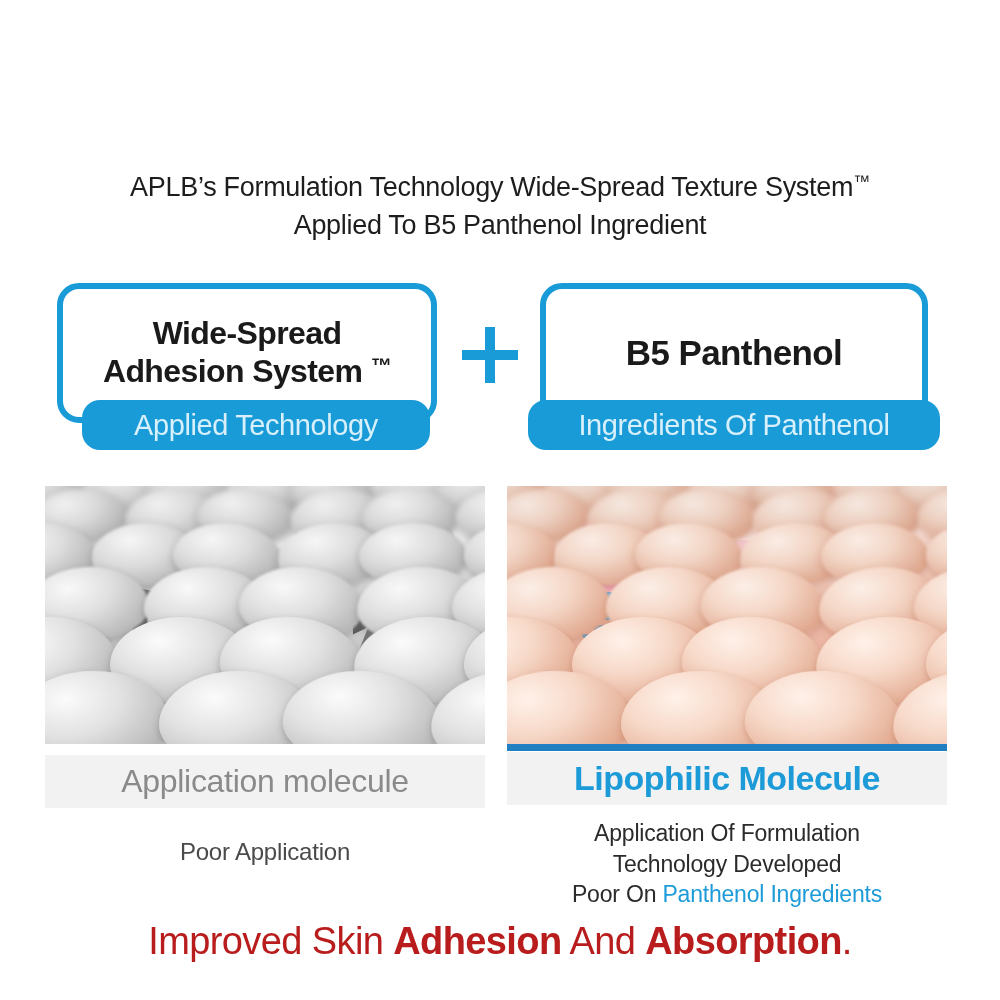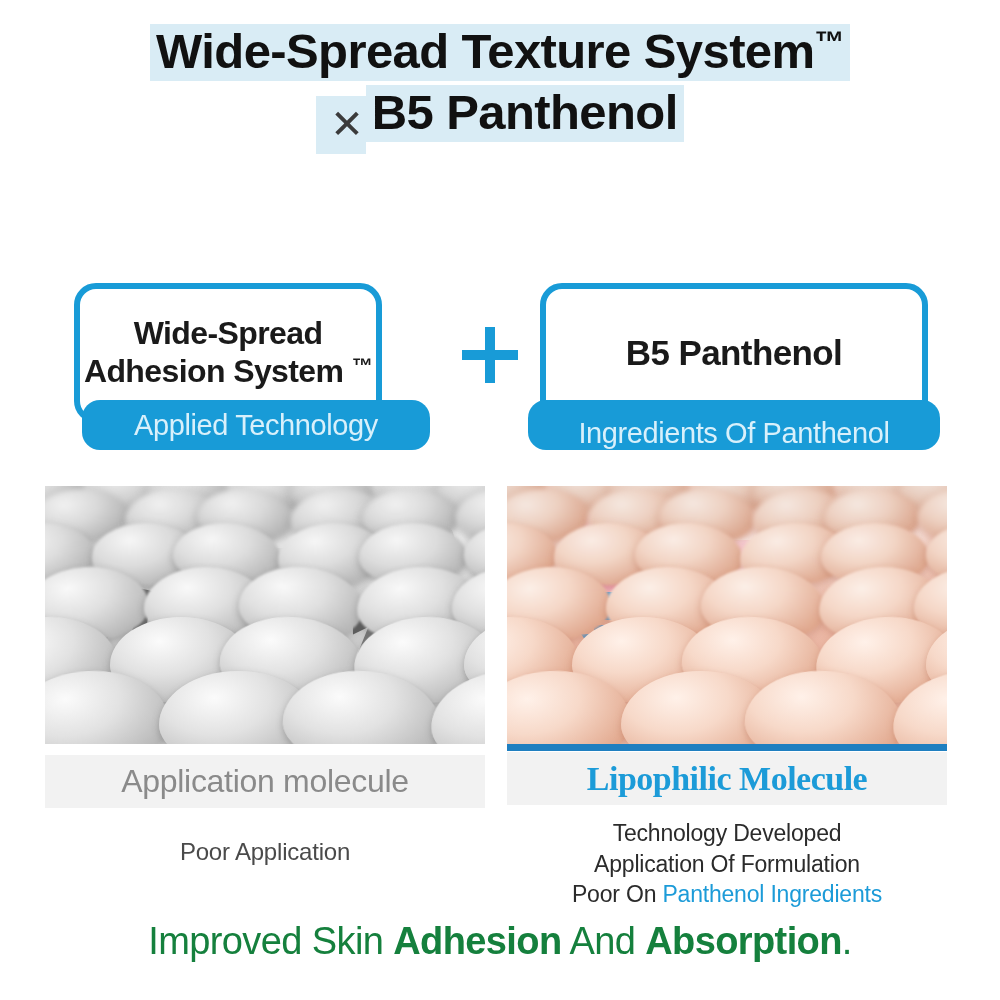--- a/index.html
+++ b/index.html
@@ -49,21 +49,21 @@
 
   
   .box-row { position: absolute; top: 283px; left: 0; width: 1000px; height: 180px; }
   .card {
     position: absolute;
     border: 6px solid #189bd7;
     border-radius: 22px;
     background: #ffffff;
     display: flex; align-items: center; justify-content: center;
   }
-  .card-left  { left: 74px;  top: 0; width: 308px; height: 140px; }
+  .card-left  { left: 57px;  top: 0; width: 380px; height: 140px; }
   .card-right { left: 540px; top: 0; width: 388px; height: 140px; }
   .card-title {
     color: #1a1a1a; font-weight: 700; text-align: center;
     line-height: 1.18; letter-spacing: -0.6px;
   }
   .card-left .card-title  { font-size: 32px; }
   .card-right .card-title { font-size: 35px; }
   .card-title .tm { font-size: 21px; vertical-align: 9px; }
 
   .pill {
@@ -71,21 +71,21 @@
     background: #189bd7;
     border-radius: 18px;
     color: #d8f0fb;
     font-size: 29px;
     font-weight: 400;
     display: flex; align-items: center; justify-content: center;
     letter-spacing: -0.4px;
     white-space: nowrap;
   }
   .pill-left  { left: 82px;  top: 117px; width: 348px; height: 50px; }
-  .pill-right { left: 528px; top: 117px; width: 412px; height: 50px; align-items: flex-end; }
+  .pill-right { left: 528px; top: 117px; width: 412px; height: 50px; }
 
   .plus-sign {
     position: absolute; left: 462px; top: 44px;
     width: 56px; height: 56px;
   }
   .plus-sign .bar-h {
     position: absolute; left: 0; top: 23px; width: 56px; height: 10px; background: #189bd7;
   }
   .plus-sign .bar-v {
     position: absolute; left: 23px; top: 0; width: 10px; height: 56px; background: #189bd7;
@@ -166,21 +166,21 @@
     background: #1f7fc0;
   }
 
   
   .cap {
     position: absolute; height: 53px;
     display: flex; align-items: center; justify-content: center;
     background: #f2f2f2;
   }
   .cap-left  { left: 45px;  top: 755px; width: 440px; }
-  .cap-right { left: 507px; top: 752px; width: 440px; font-family: Liberation Serif, serif; }
+  .cap-right { left: 507px; top: 752px; width: 440px; }
   .cap-left .cap-text {
     color: #8a8a8a; font-size: 32px; font-weight: 400; letter-spacing: -0.3px;
   }
   .cap-right .cap-text {
     color: #1c9bd8; font-size: 34px; font-weight: 700; letter-spacing: -0.5px;
   }
 
   .sub-left {
     position: absolute; left: 45px; top: 838px; width: 440px;
     text-align: center; color: #4a4a4a; font-size: 24px; font-weight: 400;
@@ -189,39 +189,35 @@
   .sub-right {
     position: absolute; left: 507px; top: 818px; width: 440px;
     text-align: center; color: #2b2b2b; font-size: 23px; font-weight: 400;
     line-height: 1.33; letter-spacing: -0.2px;
   }
   .sub-right .hl { color: #1c9bd8; }
 
   
   .footer {
     position: absolute; left: 0; top: 920px; width: 1000px;
-    text-align: center; color: #15803d; font-size: 38px; font-weight: 400;
+    text-align: center; color: #b91c1c; font-size: 38px; font-weight: 400;
     letter-spacing: -0.6px;
   }
   .footer b { font-weight: 700; }
 </style>
 </head>
 <body>
 
 <div class="page">
 
-  <div class="title-block">
-    <div class="title-line">
-      <span class="title-hl"><span>Wide-Spread Texture System</span><span class="tm">™</span></span>
-    </div>
-    <div class="title-line2">
-      <span class="title-x">✕</span><span class="title-hl">B5 Panthenol</span>
-    </div>
-  </div>
-
+
+  <div class="subtitle">
+    <div><span>APLB’s Formulation Technology Wide-Spread Texture System</span><span class="tm">™</span></div>
+    <div>Applied To B5 Panthenol Ingredient</div>
+  </div>
 
   <div class="box-row">
 
     <div class="card card-left">
       <div class="card-title">
         <span>Wide-Spread</span><br>
         <span>Adhesion System </span><span class="tm">™</span>
       </div>
     </div>
     <div class="pill pill-left">
@@ -423,22 +419,22 @@
 
   <div class="cap cap-left">
     <span class="cap-text">Application molecule</span>
   </div>
   <div class="sub-left">Poor Application</div>
 
   <div class="cap cap-right">
     <span class="cap-text">Lipophilic Molecule</span>
   </div>
   <div class="sub-right">
+    <div>Application Of Formulation</div>
     <div>Technology Developed</div>
-    <div>Application Of Formulation</div>
     <div><span>Poor On </span><span class="hl">Panthenol Ingredients</span></div>
   </div>
 
   <div class="footer">
     <span>Improved Skin </span><b>Adhesion</b><span> And </span><b>Absorption</b><span>.</span>
   </div>
 
 </div>
 
 </body></html>

